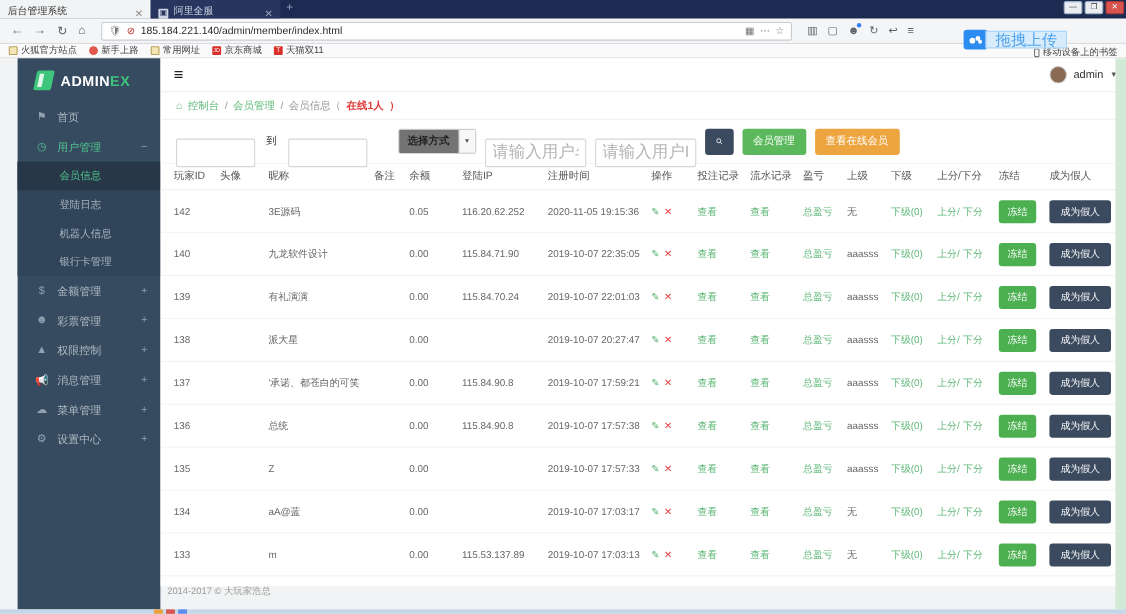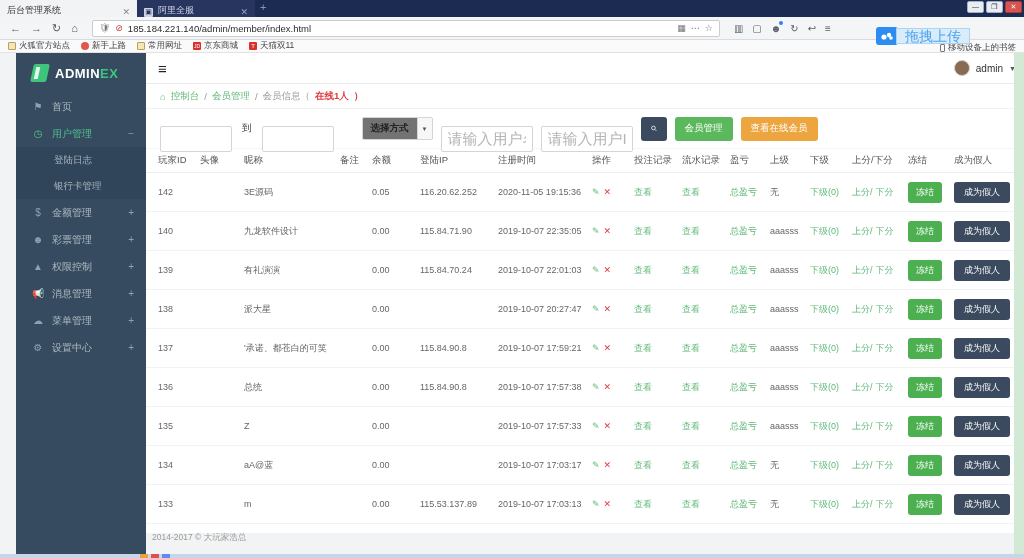--- a/index.html
+++ b/index.html
@@ -197,21 +197,23 @@
     <div class="snav-item">
       <span class="sico">⚑</span>
       <span>首页</span>
     </div>
     <div class="snav-item green">
       <span class="sico">◷</span>
       <span>用户管理</span>
       <span class="pm">−</span>
     </div>
     <div class="subnav">
+      <div class="subnav-item active">会员信息</div>
       <div class="subnav-item">登陆日志</div>
+      <div class="subnav-item">机器人信息</div>
       <div class="subnav-item">银行卡管理</div>
     </div>
     <div class="snav-item">
       <span class="sico">$</span>
       <span>金额管理</span>
       <span class="pm">+</span>
     </div>
     <div class="snav-item">
       <span class="sico">☻</span>
       <span>彩票管理</span>

